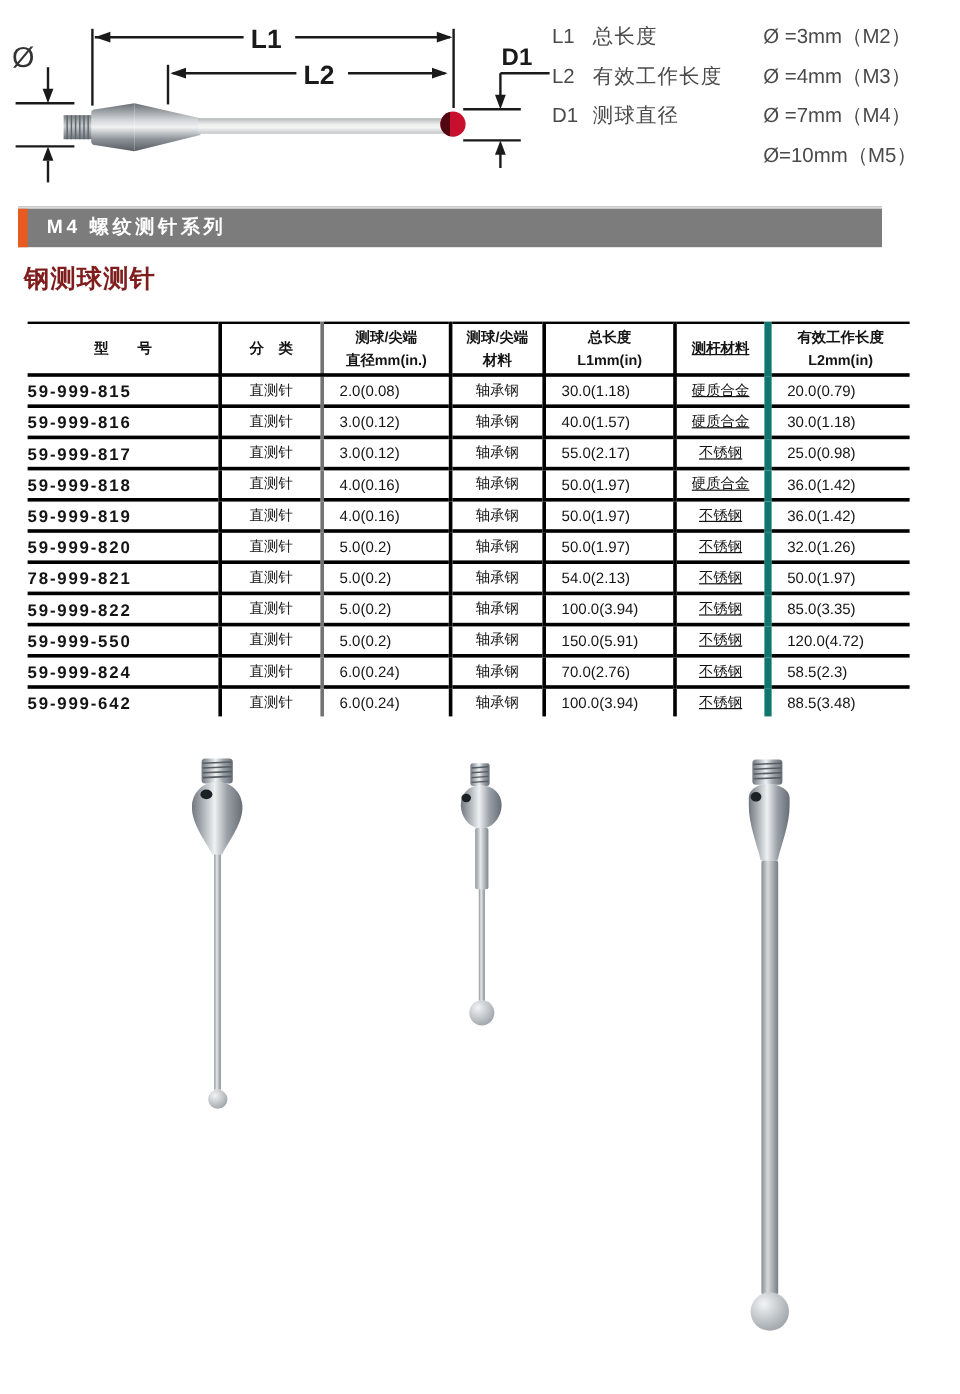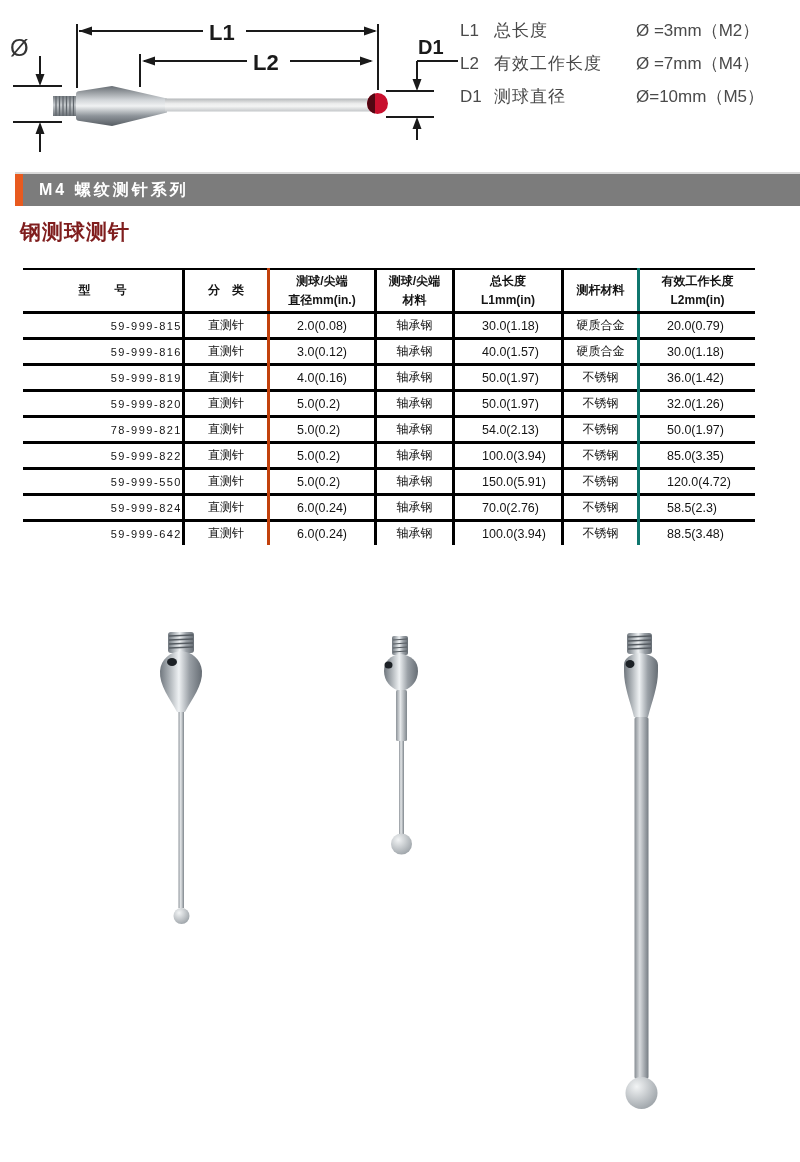--- a/index.html
+++ b/index.html
@@ -11,47 +11,47 @@
 
   
   .legend{position:absolute;left:460px;top:14px;}
   .legend-row{display:flex;height:33px;align-items:center;color:#4a4a4a;font-size:17px;}
   .legend-code{width:34px;}
   .legend-desc{letter-spacing:1px;}
   .sizes{position:absolute;left:636px;top:14px;color:#4a4a4a;}
   .size-row{height:33px;display:flex;align-items:center;font-size:17px;text-align:right;}
 
   
-  .bar{position:absolute;left:15px;top:172px;width:785px;height:32px;background:#7c7c7c;
+  .bar{position:absolute;left:15px;top:172px;width:720px;height:32px;background:#7c7c7c;
        border-top:2px solid #d9d9d9;}
   .bar-accent{position:absolute;left:0;top:0;width:8px;height:100%;background:#e85a1f;}
   .bar-title{position:absolute;left:24px;top:50%;transform:translateY(-50%);
              color:#ffffff;font-size:16px;font-weight:bold;letter-spacing:3px;}
 
   .section-title{position:absolute;left:20px;top:218px;font-size:21px;font-weight:bold;
                  color:#7f1d1d;letter-spacing:1px;}
 
   
   .tbl-wrap{position:absolute;left:23px;top:268px;width:714px;}
   table{border-collapse:collapse;table-layout:fixed;width:714px;}
   th,td{padding:0;overflow:hidden;white-space:nowrap;}
   thead th{border-top:2px solid #000;border-bottom:3px solid #000;height:41px;
            font-size:12px;font-weight:bold;text-align:center;vertical-align:middle;line-height:1.55;}
   tbody tr{border-top:3px solid #000;}
   tbody td{height:23px;font-size:12px;vertical-align:middle;}
   .c0{width:159px;border-right:3px solid #000;}
-  .c1{width:82px;border-right:3px solid #c2410c;}
+  .c1{width:82px;border-right:3px solid #737373;}
   .c2{width:104px;border-right:3px solid #000;}
   .c3{width:75px;border-right:3px solid #000;}
   .c4{width:106px;border-right:3px solid #000;}
-  .c5{width:73px;border-right:3px solid #0f766e;}
+  .c5{width:73px;border-right:6px solid #0f766e;text-decoration:underline;}
   .c6{width:115px;}
-  td.c0{text-align:right;font-weight:normal;font-size:11px;letter-spacing:1.5px;}
+  td.c0{text-align:left;font-weight:bold;font-size:14px;letter-spacing:1.5px;}
   td.c1,td.c3,td.c5{text-align:center;}
-  td.c2,td.c4,td.c6{text-align:left;padding-left:27px;font-size:12.5px;}
+  td.c2,td.c4,td.c6{text-align:left;padding-left:13px;font-size:12.5px;}
 
   
   .prod{position:absolute;}
   .p1{left:128px;top:628px;}
   .p2{left:376px;top:634px;}
   .p3{left:595px;top:625px;}
 </style>
 </head>
 <body>
 
@@ -143,20 +143,21 @@
       <span class="legend-code">L2</span>
       <span class="legend-desc">有效工作长度</span>
     </div>
     <div class="legend-row">
       <span class="legend-code">D1</span>
       <span class="legend-desc">测球直径</span>
     </div>
   </div>
   <div class="sizes">
     <div class="size-row">Ø =3mm（M2）</div>
+    <div class="size-row">Ø =4mm（M3）</div>
     <div class="size-row">Ø =7mm（M4）</div>
     <div class="size-row">Ø=10mm（M5）</div>
   </div>
 
   <div class="bar">
     <div class="bar-accent"></div>
     <div class="bar-title">M4 螺纹测针系列</div>
   </div>
 
   <div class="section-title">钢测球测针</div>
@@ -203,20 +204,38 @@
             <td class="c6">20.0(0.79)</td>
           </tr>
           <tr>
             <td class="c0">59-999-816</td>
             <td class="c1">直测针</td>
             <td class="c2">3.0(0.12)</td>
             <td class="c3">轴承钢</td>
             <td class="c4">40.0(1.57)</td>
             <td class="c5">硬质合金</td>
             <td class="c6">30.0(1.18)</td>
+          </tr>
+          <tr>
+            <td class="c0">59-999-817</td>
+            <td class="c1">直测针</td>
+            <td class="c2">3.0(0.12)</td>
+            <td class="c3">轴承钢</td>
+            <td class="c4">55.0(2.17)</td>
+            <td class="c5">不锈钢</td>
+            <td class="c6">25.0(0.98)</td>
+          </tr>
+          <tr>
+            <td class="c0">59-999-818</td>
+            <td class="c1">直测针</td>
+            <td class="c2">4.0(0.16)</td>
+            <td class="c3">轴承钢</td>
+            <td class="c4">50.0(1.97)</td>
+            <td class="c5">硬质合金</td>
+            <td class="c6">36.0(1.42)</td>
           </tr>
           <tr>
             <td class="c0">59-999-819</td>
             <td class="c1">直测针</td>
             <td class="c2">4.0(0.16)</td>
             <td class="c3">轴承钢</td>
             <td class="c4">50.0(1.97)</td>
             <td class="c5">不锈钢</td>
             <td class="c6">36.0(1.42)</td>
           </tr>

